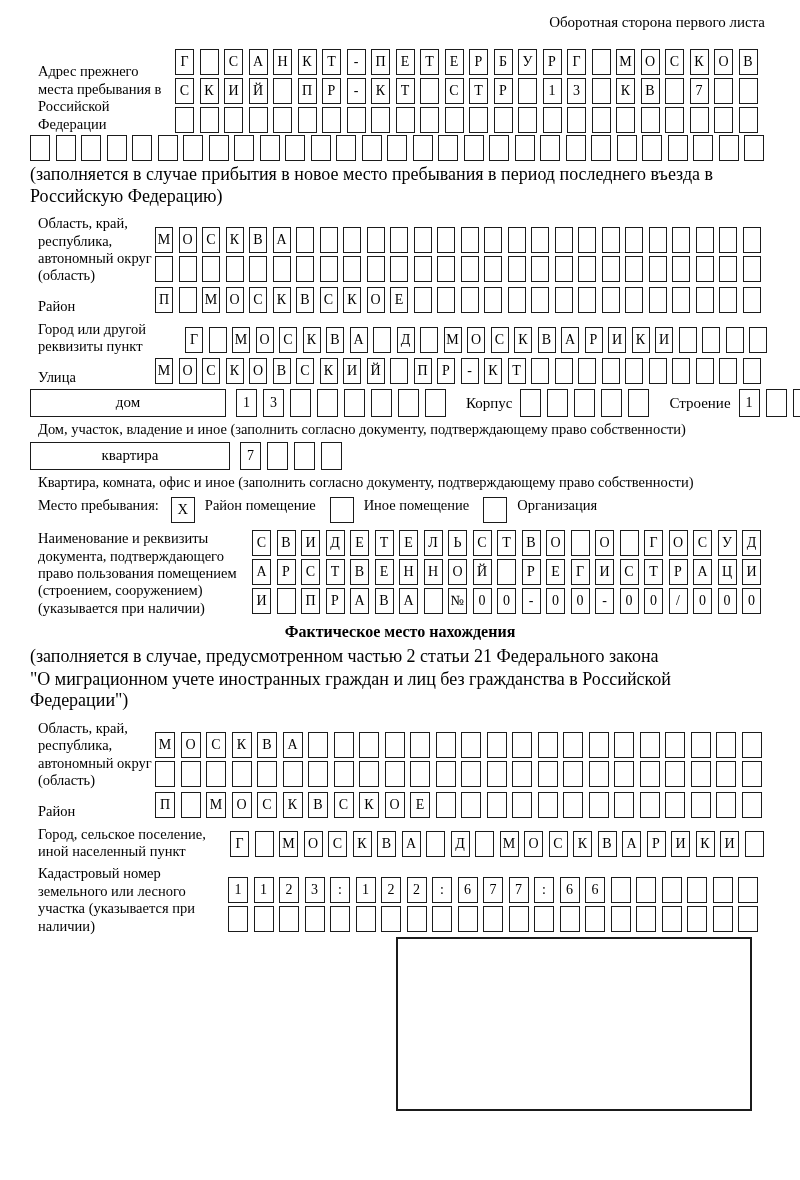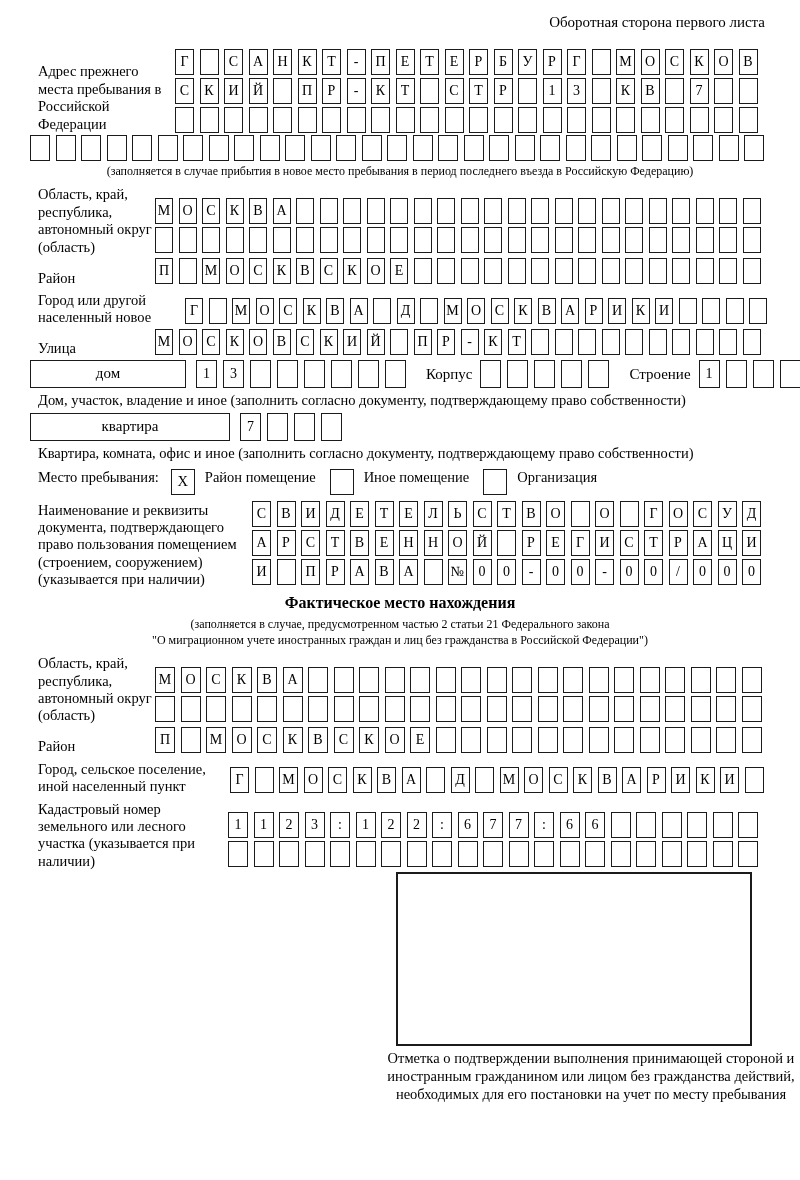--- a/index.html
+++ b/index.html
@@ -15,28 +15,28 @@
   .rows{flex:1;min-width:0;}
   .cells{white-space:nowrap;margin-bottom:3px;line-height:0;}
   .cell{
     display:inline-block;box-sizing:border-box;width:19px;height:26px;
     border:1.5px solid #1b1b1b;margin-right:5.5px;text-align:center;
     font-size:14px;line-height:23px;vertical-align:top;
   }
   .pitchB .cell{width:18px;}
   .pitchC .cell{width:20px;}
   .pitchH .cell{width:21px;height:28px;line-height:25px;margin-right:6px;}
-  .note-center{text-align:center;font-size:12px;margin:1px 0 5px;line-height:1.2;}
+  .note-center{font-size:18px;margin:1px 0 5px;line-height:1.2;}
   .sec-title{font-weight:bold;font-size:16px;text-align:center;margin:3px 0 5px;}
   .caption{font-size:14.5px;padding-left:8px;margin:0 0 4px;line-height:1.2;}
   .widebox{
     display:inline-block;box-sizing:border-box;border:1.6px solid #1b1b1b;height:28px;
     text-align:center;line-height:25px;vertical-align:top;margin-right:10px;font-size:15px;
   }
-  .wb-house{width:156px;}
+  .wb-house{width:196px;}
   .wb-apt{width:200px;}
   .inline-lbl{display:inline-block;vertical-align:top;line-height:28px;font-size:15px;}
   .gap-l{margin-left:14px;margin-right:8px;}
   .stay-row{display:flex;margin:6px 0 2px;padding-left:8px;}
   .chk{
     display:inline-block;box-sizing:border-box;width:24px;height:26px;border:1.6px solid #1b1b1b;
     text-align:center;line-height:23px;font-size:14.5px;flex-shrink:0;
   }
   .opt-lbl{margin:0 14px 0 10px;white-space:nowrap;}
   .stay-lbl{margin-right:12px;white-space:nowrap;}
@@ -75,21 +75,21 @@
   </div>
 
   <div class="frow grp">
     <div class="flabel w125">Район</div>
     <div class="rows">
       <div class="cells pitchB"><span class="cell">П</span><span class="cell"></span><span class="cell">М</span><span class="cell">О</span><span class="cell">С</span><span class="cell">К</span><span class="cell">В</span><span class="cell">С</span><span class="cell">К</span><span class="cell">О</span><span class="cell">Е</span><span class="cell"></span><span class="cell"></span><span class="cell"></span><span class="cell"></span><span class="cell"></span><span class="cell"></span><span class="cell"></span><span class="cell"></span><span class="cell"></span><span class="cell"></span><span class="cell"></span><span class="cell"></span><span class="cell"></span><span class="cell"></span><span class="cell"></span></div>
     </div>
   </div>
 
   <div class="frow grp">
-    <div class="flabel w155">Город или другой населенный новое</div>
+    <div class="flabel w155">Город или другой реквизиты пункт</div>
     <div class="rows">
       <div class="cells pitchB"><span class="cell">Г</span><span class="cell"></span><span class="cell">М</span><span class="cell">О</span><span class="cell">С</span><span class="cell">К</span><span class="cell">В</span><span class="cell">А</span><span class="cell"></span><span class="cell">Д</span><span class="cell"></span><span class="cell">М</span><span class="cell">О</span><span class="cell">С</span><span class="cell">К</span><span class="cell">В</span><span class="cell">А</span><span class="cell">Р</span><span class="cell">И</span><span class="cell">К</span><span class="cell">И</span><span class="cell"></span><span class="cell"></span><span class="cell"></span><span class="cell"></span></div>
     </div>
   </div>
 
   <div class="frow grp">
     <div class="flabel w125">Улица</div>
     <div class="rows">
       <div class="cells pitchB"><span class="cell">М</span><span class="cell">О</span><span class="cell">С</span><span class="cell">К</span><span class="cell">О</span><span class="cell">В</span><span class="cell">С</span><span class="cell">К</span><span class="cell">И</span><span class="cell">Й</span><span class="cell"></span><span class="cell">П</span><span class="cell">Р</span><span class="cell">-</span><span class="cell">К</span><span class="cell">Т</span><span class="cell"></span><span class="cell"></span><span class="cell"></span><span class="cell"></span><span class="cell"></span><span class="cell"></span><span class="cell"></span><span class="cell"></span><span class="cell"></span><span class="cell"></span></div>
     </div>
@@ -153,16 +153,15 @@
   <div class="frow grp">
     <div class="flabel w198">Кадастровый номер земельного или лесного участка (указывается при наличии)</div>
     <div class="rows">
       <div class="cells pitchC"><span class="cell">1</span><span class="cell">1</span><span class="cell">2</span><span class="cell">3</span><span class="cell">:</span><span class="cell">1</span><span class="cell">2</span><span class="cell">2</span><span class="cell">:</span><span class="cell">6</span><span class="cell">7</span><span class="cell">7</span><span class="cell">:</span><span class="cell">6</span><span class="cell">6</span><span class="cell"></span><span class="cell"></span><span class="cell"></span><span class="cell"></span><span class="cell"></span><span class="cell"></span></div>
       <div class="cells pitchC"><span class="cell"></span><span class="cell"></span><span class="cell"></span><span class="cell"></span><span class="cell"></span><span class="cell"></span><span class="cell"></span><span class="cell"></span><span class="cell"></span><span class="cell"></span><span class="cell"></span><span class="cell"></span><span class="cell"></span><span class="cell"></span><span class="cell"></span><span class="cell"></span><span class="cell"></span><span class="cell"></span><span class="cell"></span><span class="cell"></span><span class="cell"></span></div>
     </div>
   </div>
 
   <div class="stamp-wrap">
     <div class="stamp-box"></div>
-    <div class="stamp-caption">Отметка о подтверждении выполнения принимающей стороной и иностранным гражданином или лицом без гражданства действий, необходимых для его постановки на учет по месту пребывания</div>
   </div>
 
 </div>
 
 </body></html>

